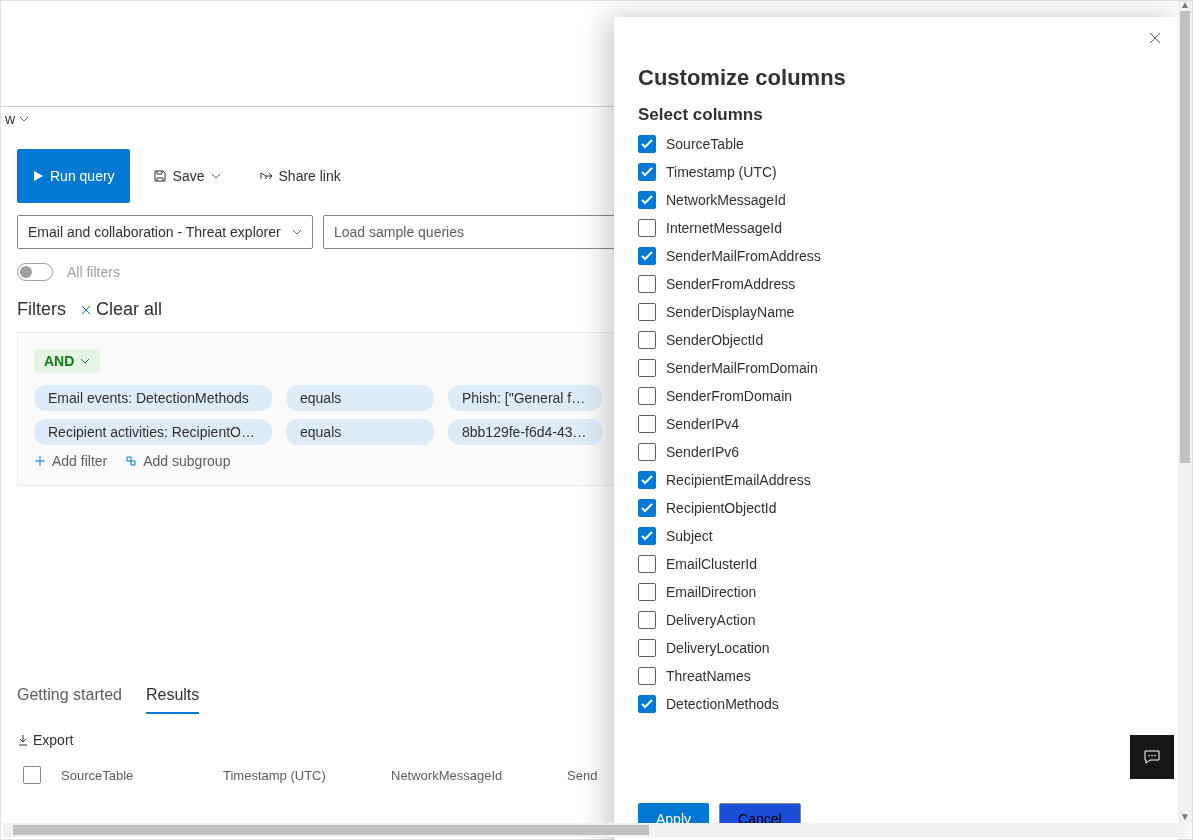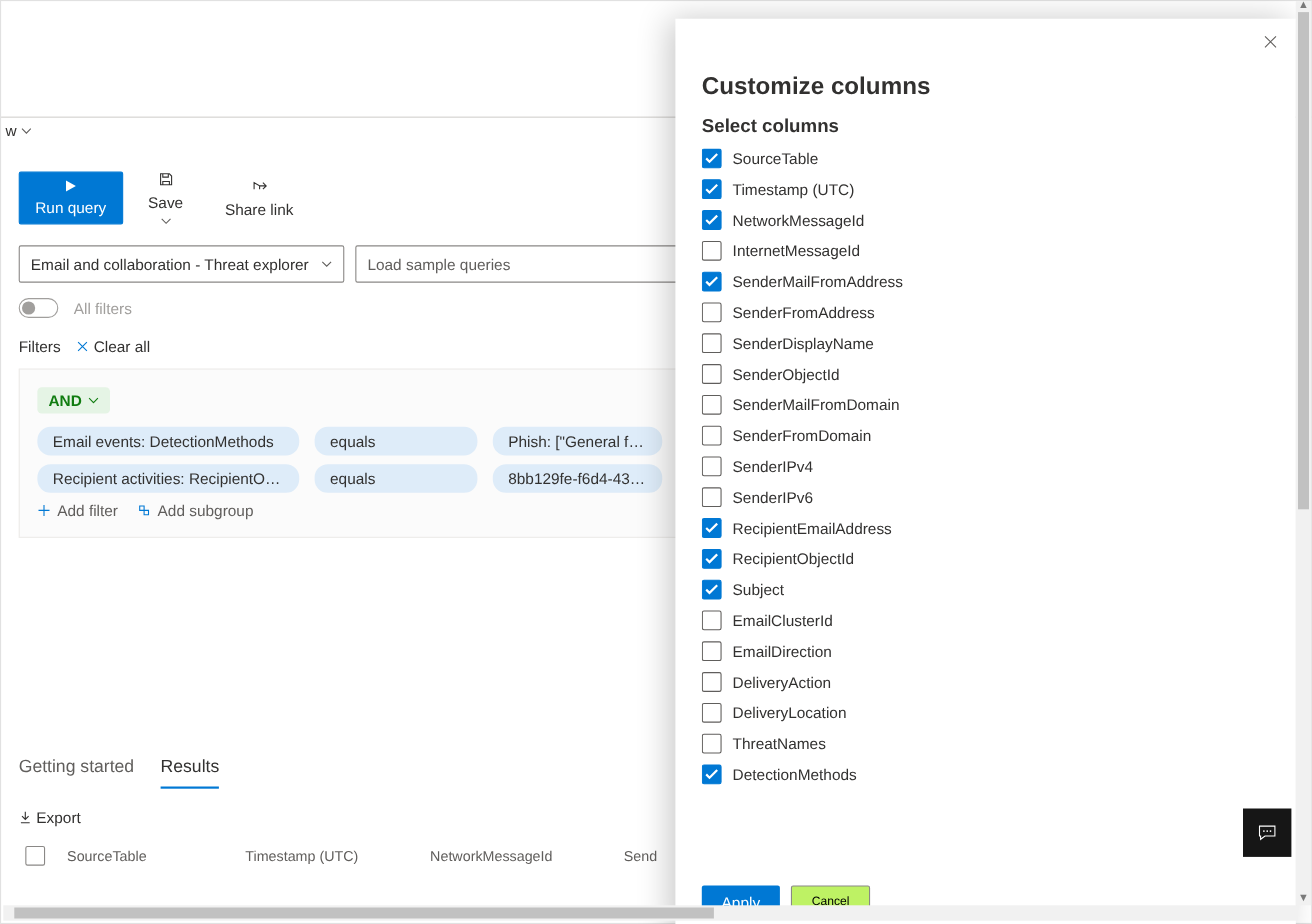--- a/index.html
+++ b/index.html
@@ -51,28 +51,27 @@
   }
   .toolbar {
     display: flex;
     align-items: center;
     gap: 8px;
   }
   .btn {
     display: inline-flex;
     align-items: center;
     gap: 6px;
-    padding: 6px 14px;
+    padding: 18px 14px;
     border-radius: 2px;
     font-size: 14px;
     cursor: pointer;
     border: 1px solid transparent;
     background: transparent;
     color: var(--text);
-    flex-direction: column;
   }
   .btn-primary {
     background: var(--primary);
     color: #fff;
     border-color: var(--primary);
   }
   .btn-ghost {
     color: var(--text);
   }
   .btn svg { flex-shrink: 0; }
@@ -131,21 +130,21 @@
     background: #a19f9d;
     border-radius: 50%;
     top: 2px;
     left: 2px;
   }
   .filters-bar {
     display: flex;
     align-items: center;
     gap: 14px;
     margin-top: 18px;
-    font-size: 14px;
+    font-size: 18px;
   }
   .link {
     color: var(--text);
     display: inline-flex;
     align-items: center;
     gap: 4px;
   }
   .filter-panel {
     margin-top: 12px;
     background: #fbfbfb;
@@ -350,25 +349,25 @@
   }
   .btn-apply {
     background: var(--primary);
     color: #fff;
     border: none;
     padding: 7px 18px;
     border-radius: 2px;
     font-size: 14px;
   }
   .btn-cancel {
-    background: #bef264;
+    background: #1d4ed8;
     border: 1px solid #8a8886;
     padding: 7px 18px;
     border-radius: 2px;
-    font-size: 11px;
+    font-size: 14px;
     text-decoration: underline;
   }
   .chat-fab {
     position: absolute;
     right: 18px;
     bottom: 60px;
     width: 44px;
     height: 44px;
     background: #161616;
     color: #fff;

